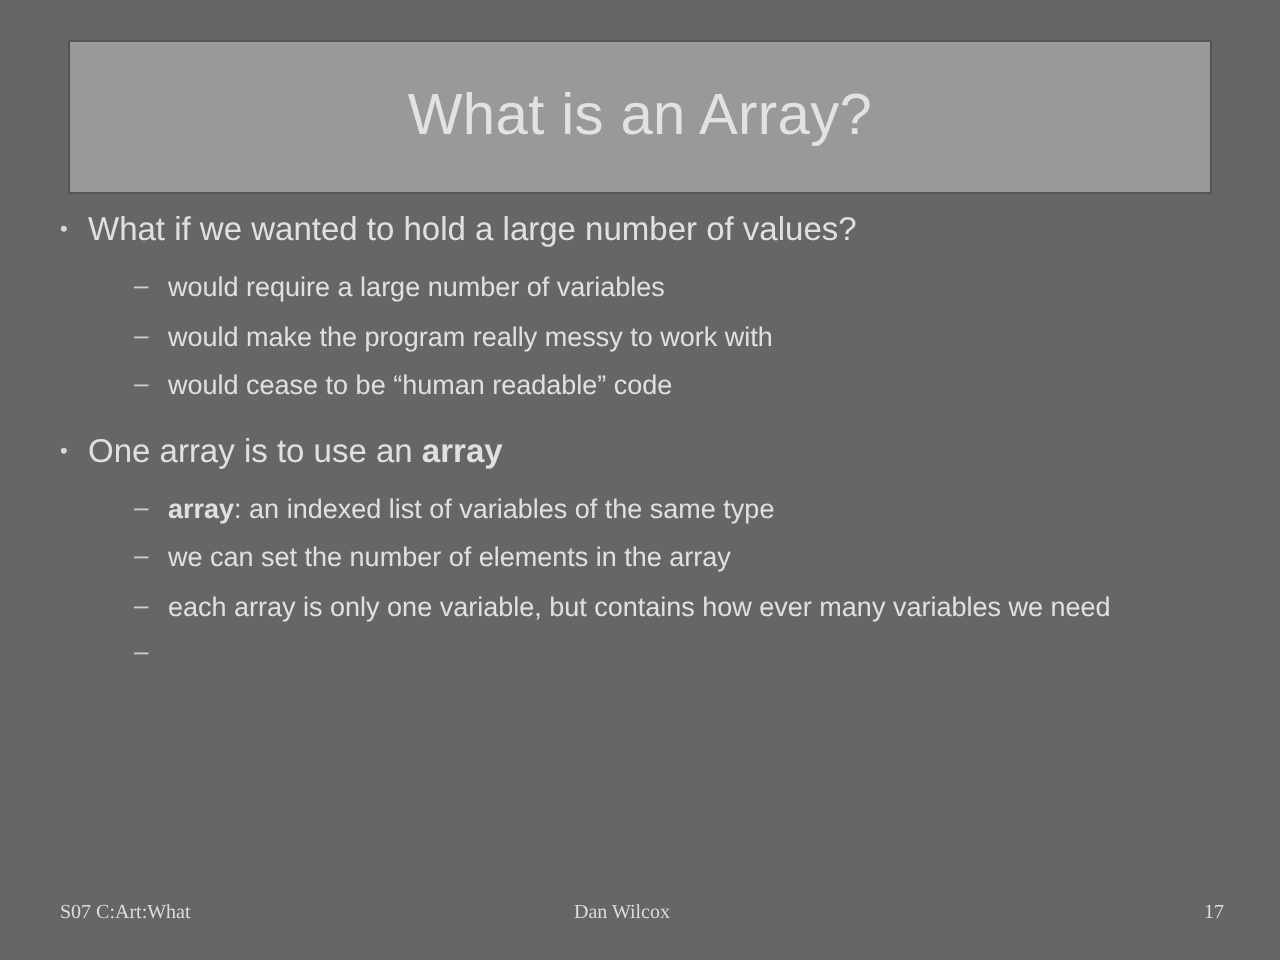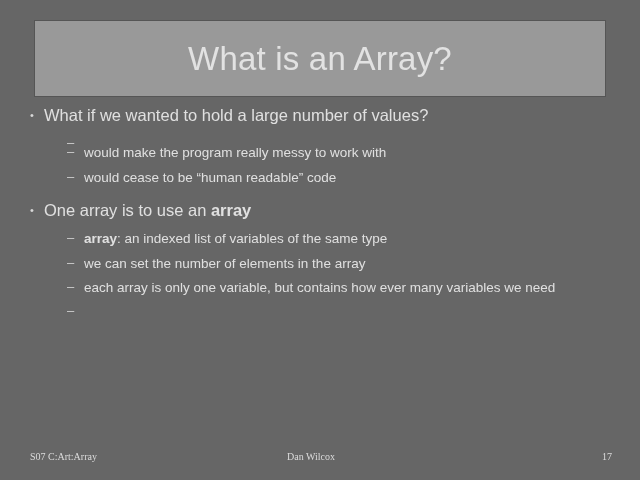--- a/index.html
+++ b/index.html
@@ -25,21 +25,21 @@
     width: 572px;
     height: 77px;
     background: #999999;
     border: 1px solid #555555;
     box-sizing: border-box;
     display: flex;
     align-items: center;
     justify-content: center;
   }
   #title-text {
-    font-size: 33px;
+    font-size: 29px;
     color: #e2e2e2;
     font-weight: normal;
     letter-spacing: 0.2px;
     line-height: 1;
     margin: 0;
   }
 
   
   #body {
     position: absolute;
@@ -130,20 +130,21 @@
 
     <div class="lvl1">
       <span class="marker">•</span>
       <span>What if we wanted to hold a large number of values?</span>
     </div>
 
     <div class="group-gap"></div>
 
     <div class="lvl2">
       <span class="marker">–</span>
+      <span>would require a large number of variables</span>
     </div>
 
     <div class="lvl2">
       <span class="marker">–</span>
       <span>would make the program really messy to work with</span>
     </div>
 
     <div class="lvl2">
       <span class="marker">–</span>
       <span>would cease to be “human readable” code</span>
@@ -173,18 +174,18 @@
       <span>each array is only one variable, but contains how ever many variables we need</span>
     </div>
 
     <div class="lvl2 wrapped">
       <span class="marker">–</span>
     </div>
 
   </div>
 
   <div id="footer">
-    <span id="footer-left">S07 C:Art:Array</span>
+    <span id="footer-left">S07 C:Art:What</span>
     <span id="footer-center">Dan Wilcox</span>
     <span id="footer-right">17</span>
   </div>
 
 </div>
 
 </body></html>

